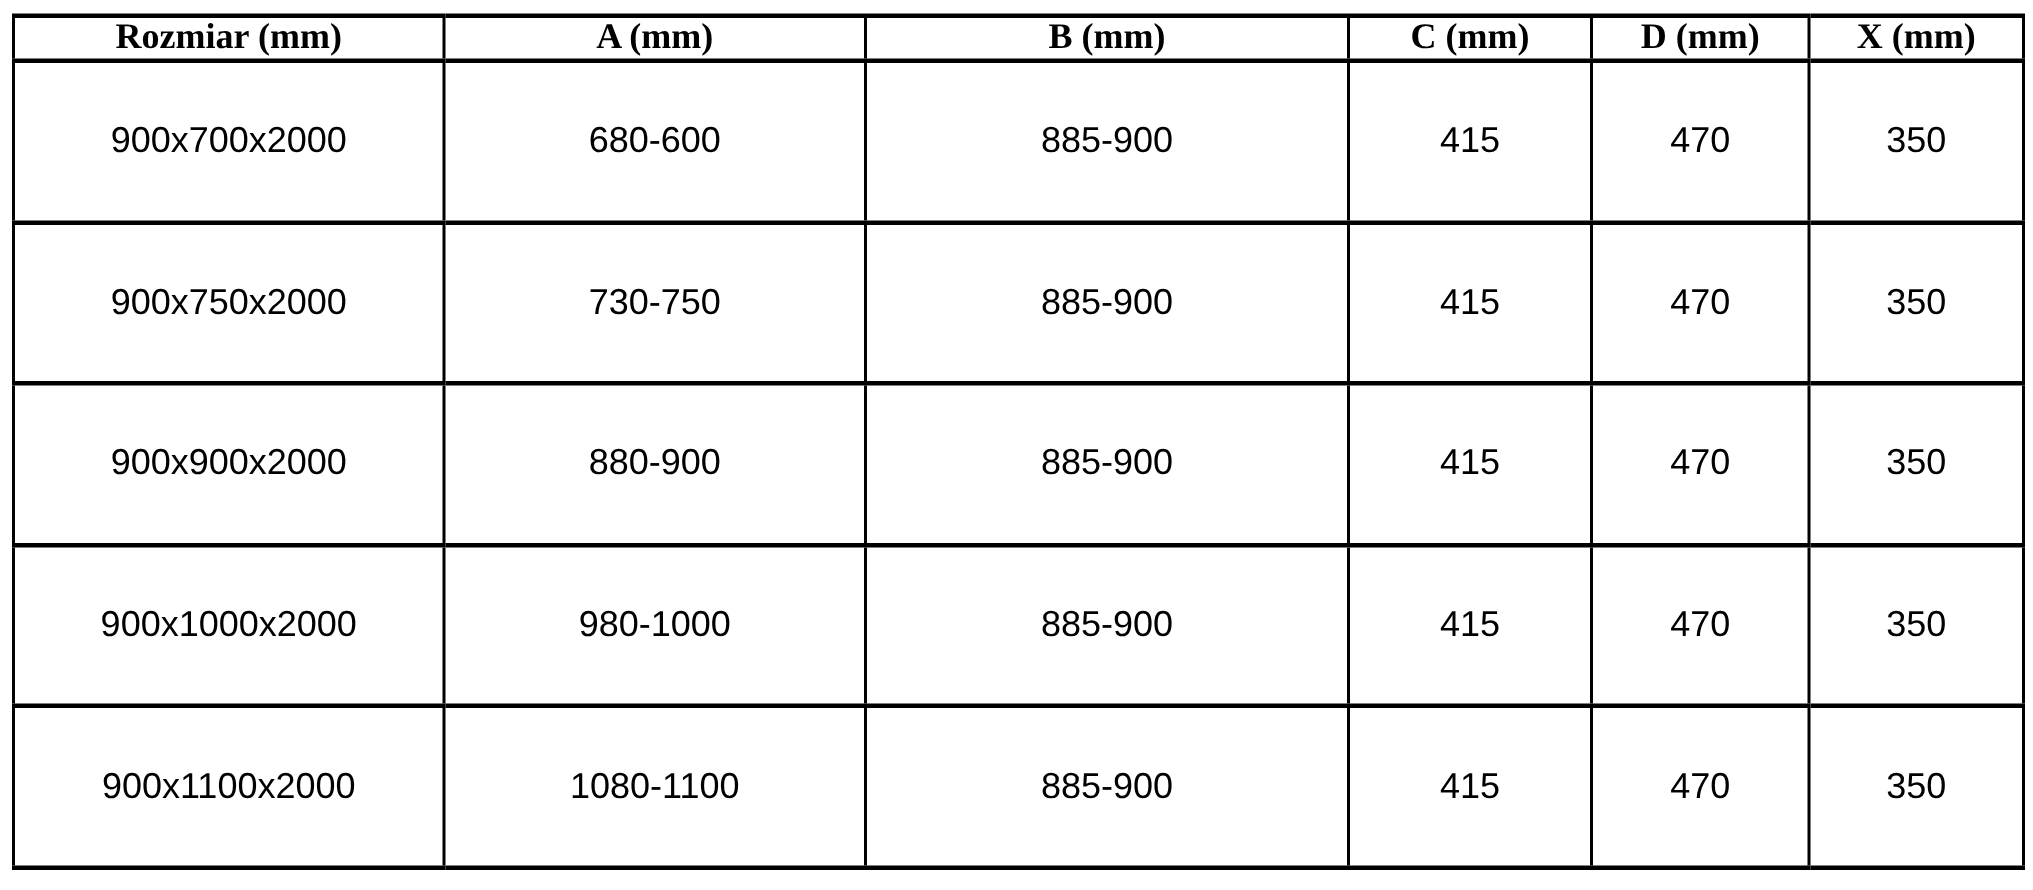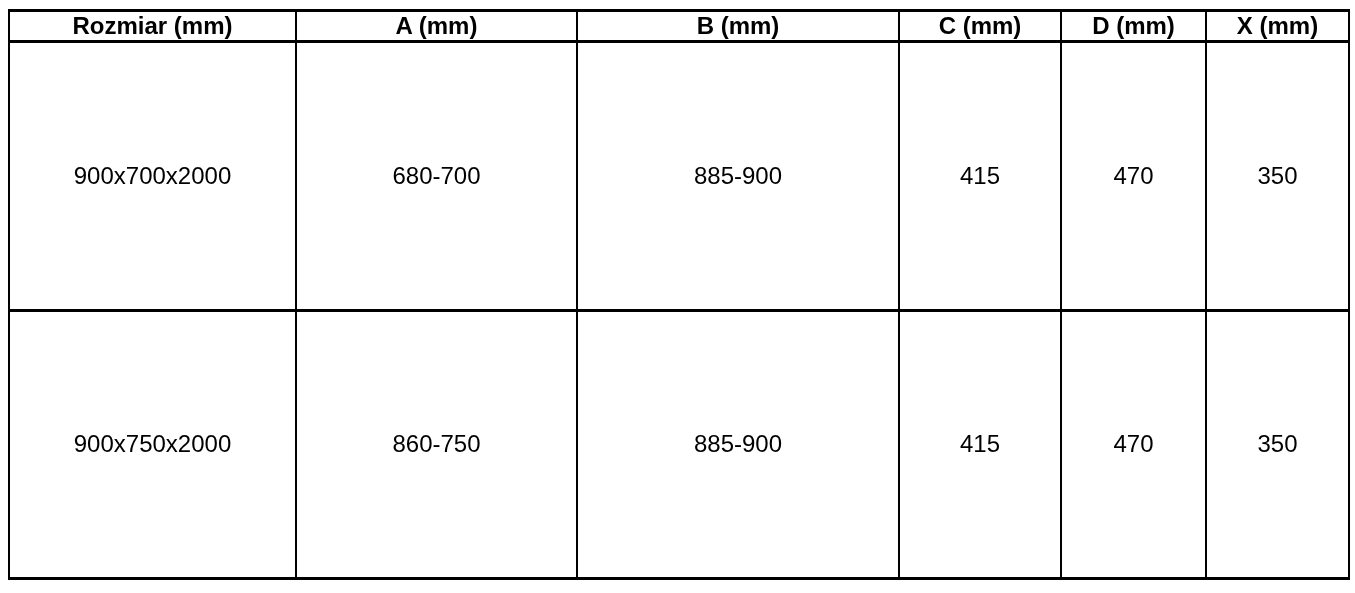--- a/index.html
+++ b/index.html
@@ -36,20 +36,21 @@
     text-align: center;
     vertical-align: middle;
     color: #000000;
     font-size: 24px;
     padding: 0;
     overflow: hidden;
     white-space: nowrap;
   }
   table.dim-table th {
     font-weight: bold;
+    font-family: Liberation Serif, serif;
   }
   table.dim-table td {
     font-weight: normal;
     text-align: center;
   }
 </style>
 </head>
 <body>
 
 <div class="page">
@@ -68,29 +69,53 @@
         <th>A (mm)</th>
         <th>B (mm)</th>
         <th>C (mm)</th>
         <th>D (mm)</th>
         <th>X (mm)</th>
       </tr>
     </thead>
     <tbody>
       <tr>
         <td>900x700x2000</td>
-        <td>680-700</td>
+        <td>680-600</td>
         <td>885-900</td>
         <td>415</td>
         <td>470</td>
         <td>350</td>
       </tr>
       <tr>
         <td>900x750x2000</td>
-        <td>860-750</td>
+        <td>730-750</td>
+        <td>885-900</td>
+        <td>415</td>
+        <td>470</td>
+        <td>350</td>
+      </tr>
+      <tr>
+        <td>900x900x2000</td>
+        <td>880-900</td>
+        <td>885-900</td>
+        <td>415</td>
+        <td>470</td>
+        <td>350</td>
+      </tr>
+      <tr>
+        <td>900x1000x2000</td>
+        <td>980-1000</td>
+        <td>885-900</td>
+        <td>415</td>
+        <td>470</td>
+        <td>350</td>
+      </tr>
+      <tr>
+        <td>900x1100x2000</td>
+        <td>1080-1100</td>
         <td>885-900</td>
         <td>415</td>
         <td>470</td>
         <td>350</td>
       </tr>
     </tbody>
   </table>
 </div>
 
 </body></html>

